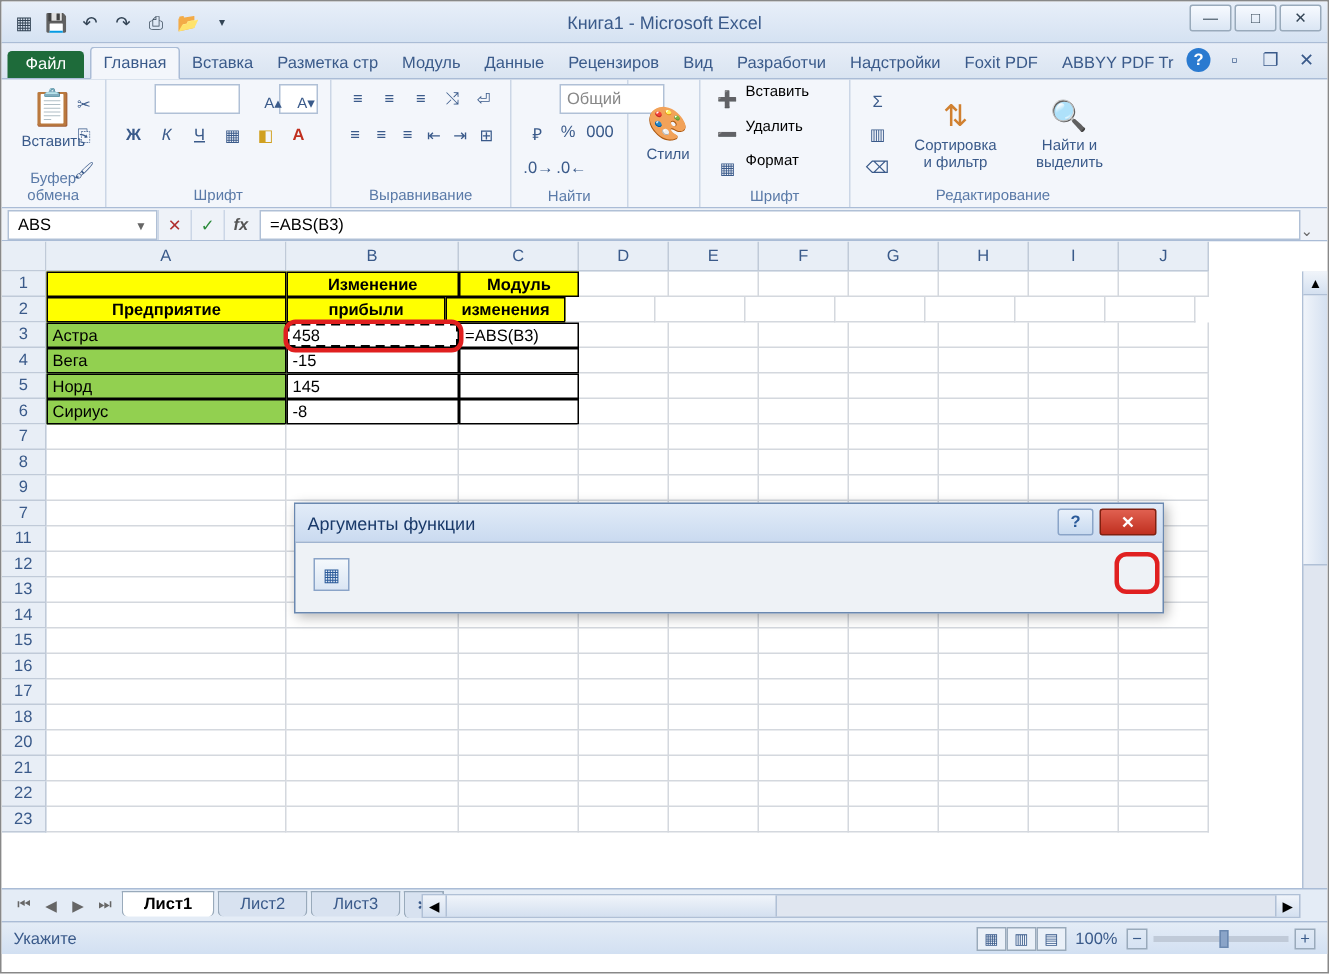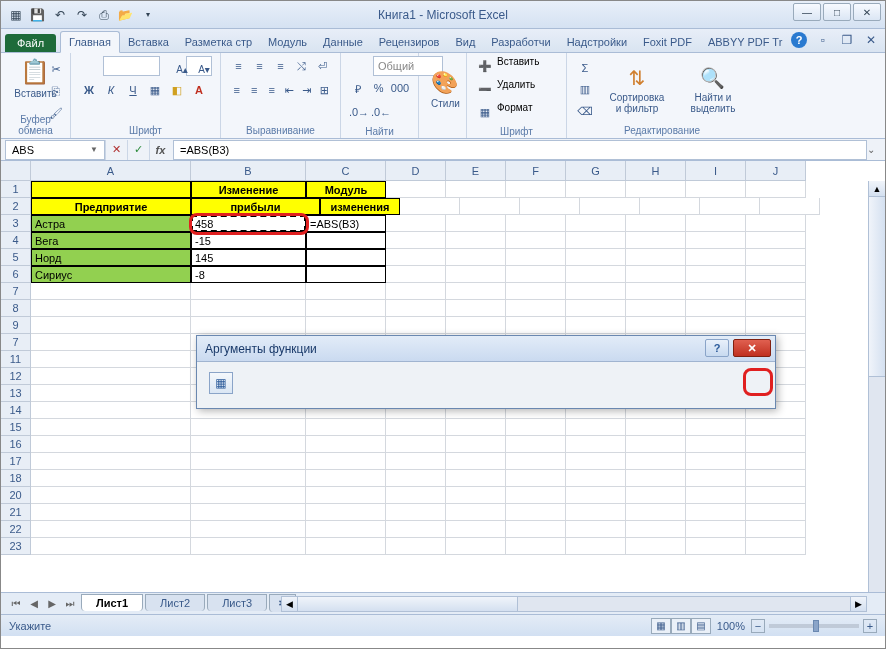--- a/index.html
+++ b/index.html
@@ -28,21 +28,21 @@
 .group-body { flex:1; display:flex; align-items:center; gap:4px; }
 .group-label { text-align:center; font-size:10px; color:#5a7aa8; padding-top:2px; position:relative; }
 .bigbtn { display:flex; flex-direction:column; align-items:center; gap:2px; padding:2px 4px; }
 .bigbtn .ic { font-size:24px; color:#d08030; }
 .bigbtn .lbl { font-size:10px; color:#3a5a8a; }
 .smbtn { width:20px; height:20px; display:flex; align-items:center; justify-content:center; font-size:11px; color:#3a5a8a; border:1px solid transparent; }
 .fontname { width:90px; height:20px; border:1px solid #b0c0d6; background:#fff; font-size:11px; padding:0 4px; display:flex; align-items:center; color:#888;margin-left:24px; }
 .minirow { display:flex; gap:2px; margin-bottom:2px; }
 
 
-.fbar { height:22px; border-bottom:1px solid #aabcd6; display:flex; align-items:center; background:#eef2f8; font-size:11px; }
+.fbar { height:22px; border-bottom:1px solid #aabcd6; display:flex; align-items:flex-end; background:#eef2f8; font-size:11px; }
 .namebox { width:100px; height:20px; border:1px solid #b0c0d6; background:#fff; margin-left:4px; display:flex; align-items:center; padding:0 6px; justify-content:space-between; }
 .namebox .dd { font-size:8px; color:#666; }
 .fbar .fbtn { width:22px; height:20px; display:flex; align-items:center; justify-content:center; color:#555; border-left:1px solid #cbd6e6; }
 .fbar .fx { font-style:italic; font-weight:bold; }
 .fbar .check { color:#2a8a3a; }
 .fbar .cancel { color:#b03030; }
 .formula-input { flex:1; height:20px; border:1px solid #b0c0d6; background:#fff; padding:0 6px; display:flex; align-items:center; margin-left:2px; margin-right:18px; }
 .fbar-expand { position:absolute; right:2px; width:16px; font-size:10px; color:#666; }
 
 
@@ -309,21 +309,21 @@
         <div class="cell" style="width: 60px;"></div>
         <div class="cell" style="width: 60px;"></div>
         <div class="cell" style="width: 60px;"></div>
         <div class="cell" style="width: 60px;"></div>
         <div class="cell" style="width: 60px;"></div>
         <div class="cell" style="width: 60px;"></div>
       </div>
       <div class="rowwrap">
         <div class="rowh">2</div>
         <div class="cell hdr-yellow" style="width: 160px; border-top: none;">Предприятие</div>
-        <div class="cell hdr-yellow" style="width: 129px; border-top: none;">прибыли</div>
+        <div class="cell hdr-yellow" style="width: 106px; border-top: none;">прибыли</div>
         <div class="cell hdr-yellow" style="width: 80px; border-top: none;">изменения</div>
         <div class="cell" style="width: 60px;"></div>
         <div class="cell" style="width: 60px;"></div>
         <div class="cell" style="width: 60px;"></div>
         <div class="cell" style="width: 60px;"></div>
         <div class="cell" style="width: 60px;"></div>
         <div class="cell" style="width: 60px;"></div>
         <div class="cell" style="width: 60px;"></div>
       </div>
       <div class="rowwrap">

